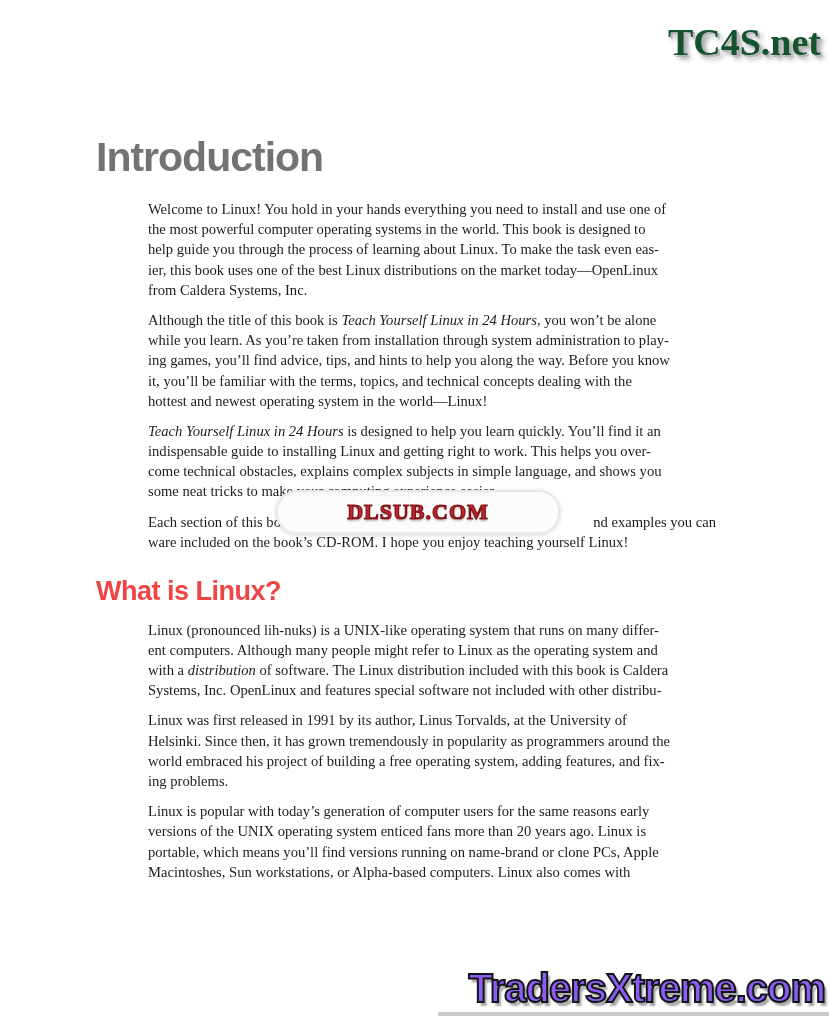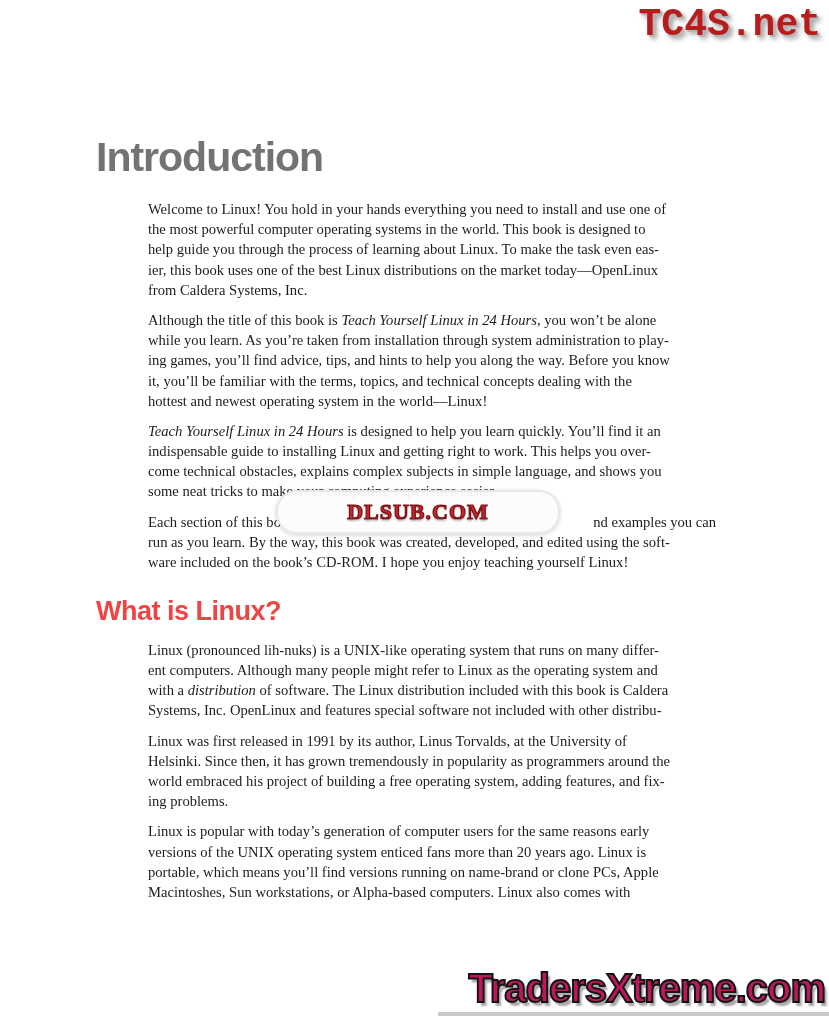--- a/index.html
+++ b/index.html
@@ -51,26 +51,26 @@
   }
   .line i { font-style: italic; }
   .gap-line {
     display: flex;
     justify-content: space-between;
   }
 
   
   .wm-top {
     position: absolute;
-    top: 3px;
+    top: 20px;
     right: 8px;
-    font-family: Liberation Mono, monospace;
+    font-family: Liberation Serif, serif;
     font-weight: 700;
     font-size: 38px;
-    color: #b91c1c;
+    color: #14532d;
     text-shadow: 2px 2px 0 #b5b5b5, 4px 4px 5px #9a9a9a;
     letter-spacing: 0px;
   }
   .wm-center {
     position: absolute;
     left: 276px;
     top: 490px;
     width: 280px;
     height: 40px;
     border-radius: 21px;
@@ -92,21 +92,21 @@
     line-height: 1;
   }
   .wm-bottom {
     position: absolute;
     right: 4px;
     bottom: 16px;
     font-family: "Liberation Sans", sans-serif;
     font-weight: 700;
     font-size: 40px;
     letter-spacing: -1px;
-    color: #be185d;
+    color: #8b5cf6;
     -webkit-text-stroke: 2px #141414;
     text-shadow: 3px 4px 2px rgba(0,0,0,0.35);
     line-height: 1;
   }
   .bottom-rule {
     position: absolute;
     left: 438px;
     right: 0;
     bottom: 8px;
     height: 4px;
@@ -141,21 +141,20 @@
         <div class="line"><i>Teach Yourself Linux in 24 Hours</i> is designed to help you learn quickly. You’ll find it an</div>
         <div class="line">indispensable guide to installing Linux and getting right to work. This helps you over-</div>
         <div class="line">come technical obstacles, explains complex subjects in simple language, and shows you</div>
         <div class="line">some neat tricks to make your computing experience easier.</div>
       </div>
       <div class="para">
         <div class="line gap-line">
           <span>Each section of this bo</span>
           <span>nd examples you can</span>
         </div>
-        <div class="line">run as you learn. By the way, this book was created, developed, and edited using the soft-</div>
         <div class="line">ware included on the book’s CD-ROM. I hope you enjoy teaching yourself Linux!</div>
       </div>
       <h2 class="section-heading">What is Linux?</h2>
       <div class="para">
         <div class="line">Linux (pronounced lih-nuks) is a UNIX-like operating system that runs on many differ-</div>
         <div class="line">ent computers. Although many people might refer to Linux as the operating system and</div>
         <div class="line">with a <i>distribution</i> of software. The Linux distribution included with this book is Caldera</div>
         <div class="line">Systems, Inc. OpenLinux and features special software not included with other distribu-</div>
       </div>
       <div class="para">

